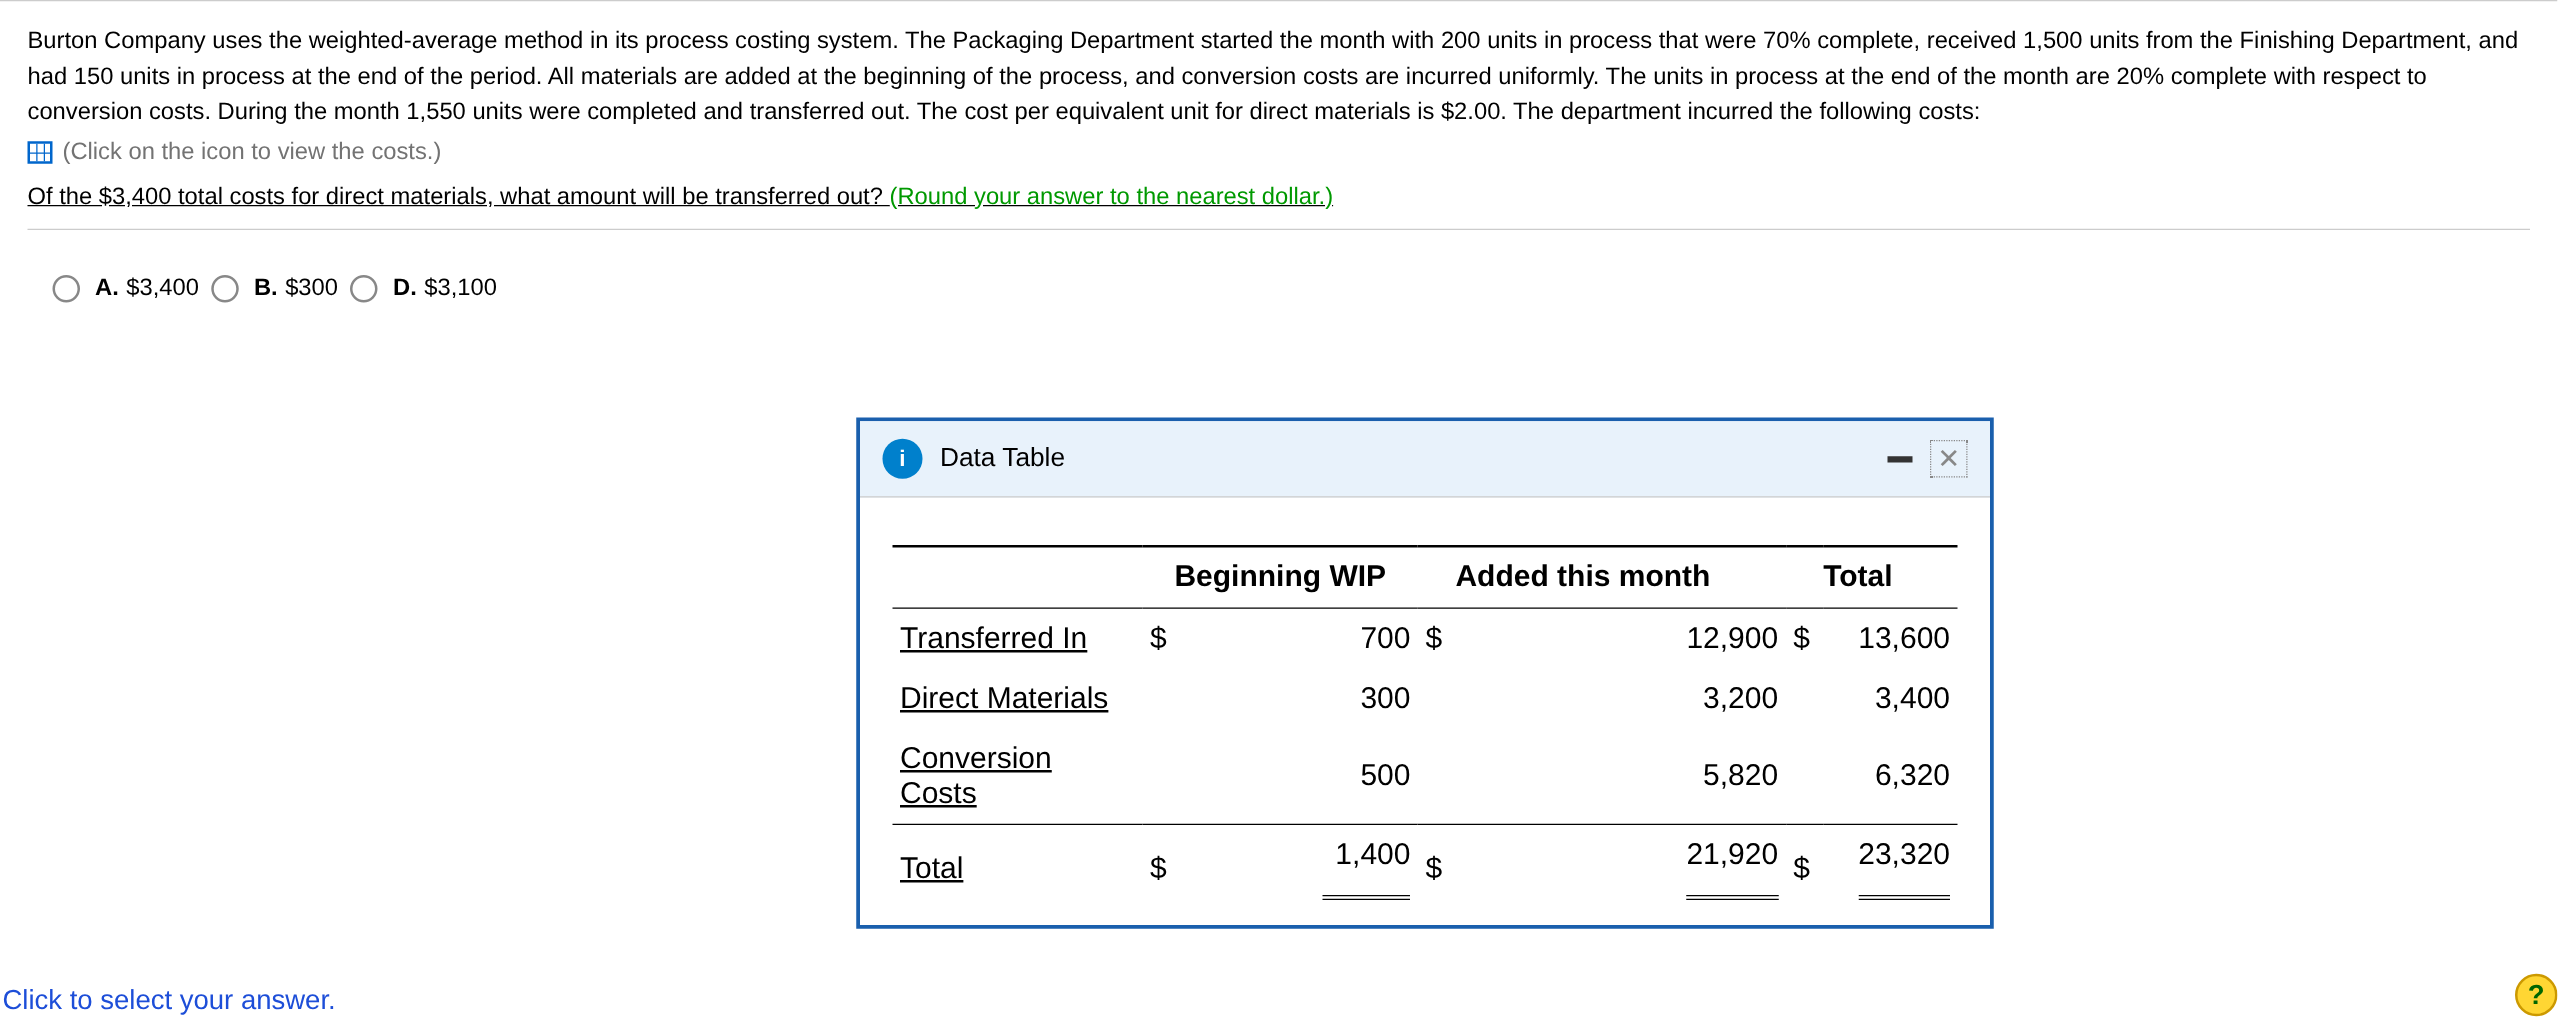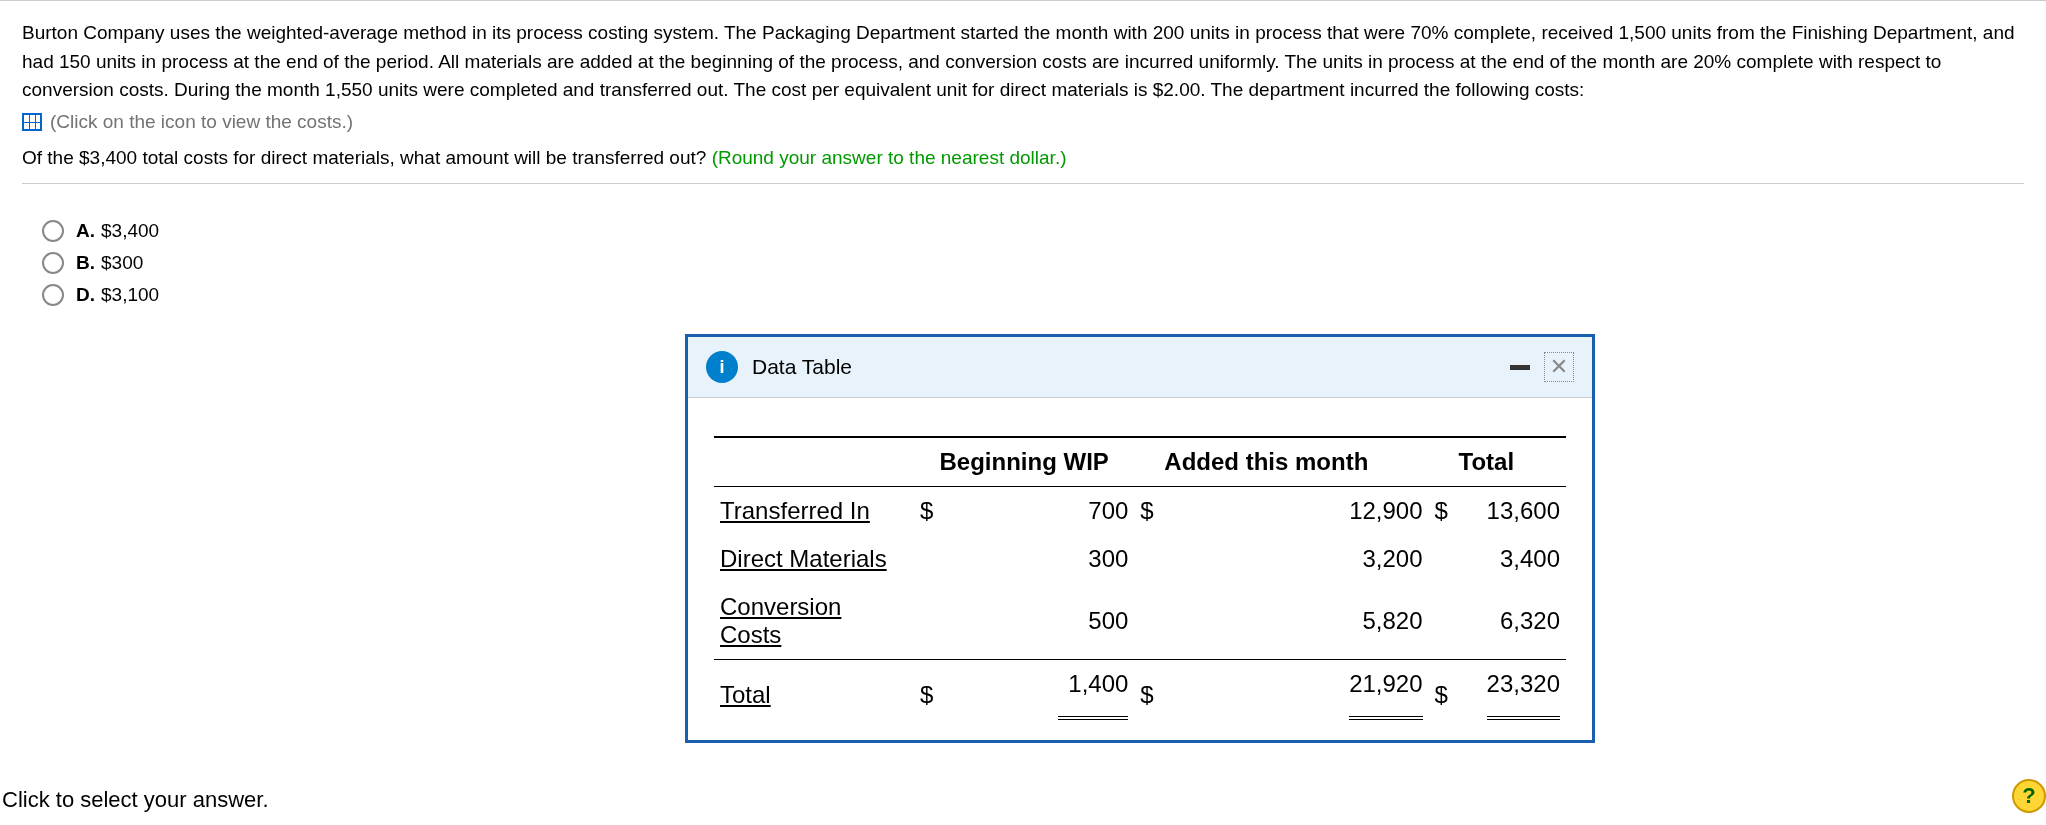--- a/index.html
+++ b/index.html
@@ -56,34 +56,35 @@
       top: 0;
       bottom: 0;
       border-left: 1px solid #0066cc;
       box-shadow: 6px 0 0 #0066cc;
     }
     .link-text {
       color: #737373;
     }
     .question-sub {
       margin-bottom: 14px;
+      text-decoration: underline;
     }
     .green-text {
       color: #009900;
     }
     .divider {
       border-top: 1px solid #ccc;
       margin: 10px 0 36px 0;
     }
     .answers-area {
       padding-left: 20px;
     }
     .answer-options {
       display: flex;
-      flex-direction: column;
+      flex-direction: row;
       gap: 10px;
     }
     .answer-row {
       display: flex;
       align-items: center;
       gap: 12px;
     }
     .radio {
       width: 22px;
       height: 22px;
@@ -93,21 +94,21 @@
     }
     .answer-label {
       font-weight: bold;
       margin-right: 6px;
     }
     .footer-text {
       position: absolute;
       bottom: 12px;
       left: 2px;
       font-size: 22px;
-      color: #000000;
+      color: #1d4ed8;
     }
     
     .data-popup {
       position: absolute;
       left: 685px;
       top: 334px;
       width: 910px;
       border: 3px solid #1a5fad;
       background: #fff;
     }

